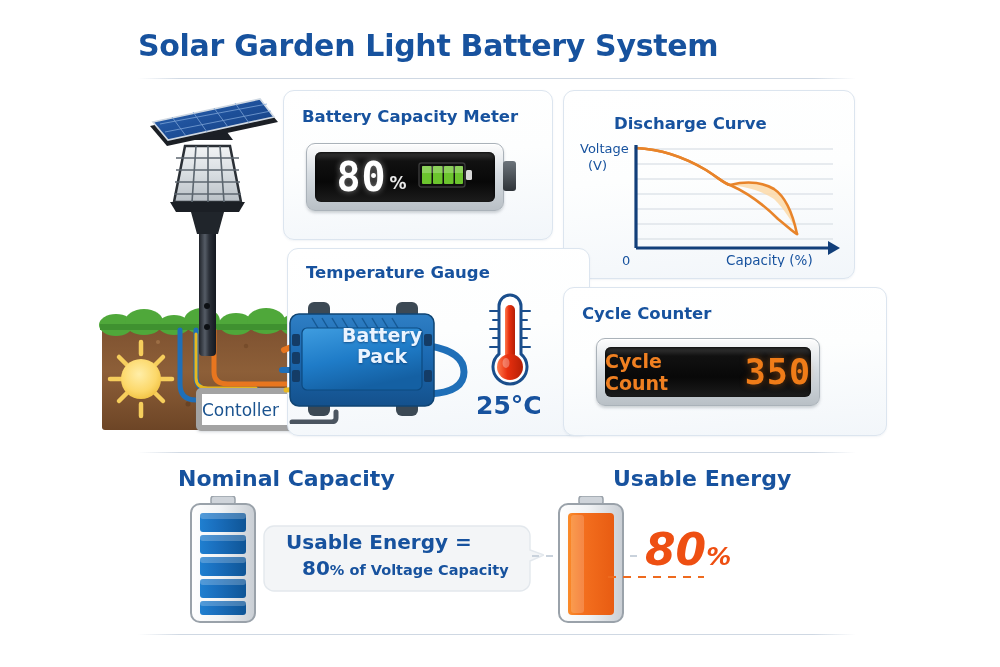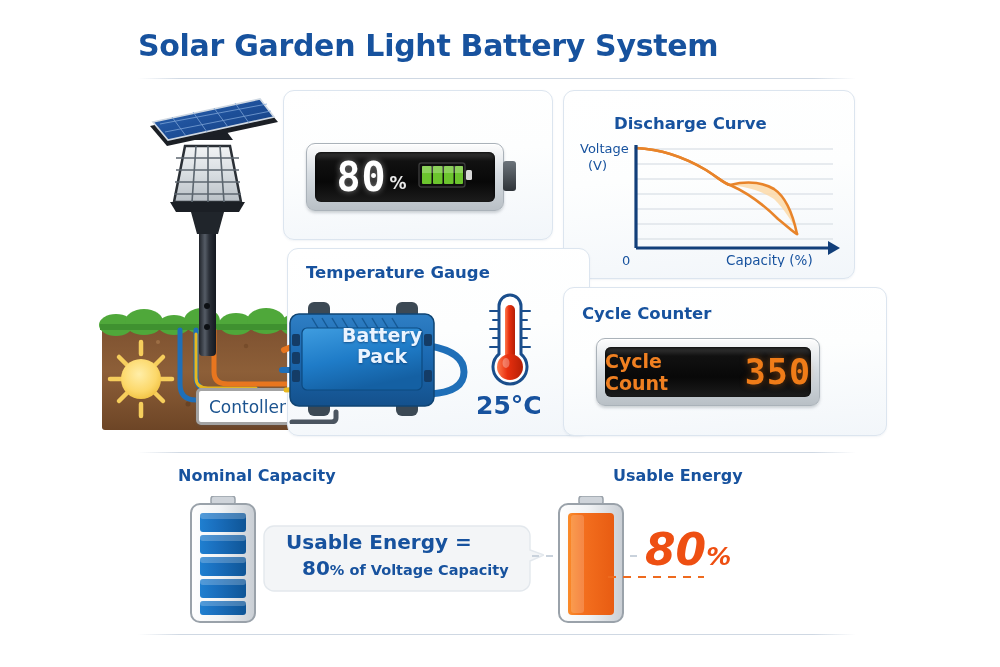--- a/index.html
+++ b/index.html
@@ -107,31 +107,31 @@
     text-align: center; line-height: 1.12;
     text-shadow: 0 1px 2px rgba(0,40,90,0.55);
     white-space: pre-line;
   }
 
   
   #controller-tag {
     position: absolute;
     left: 196px; top: 388px; width: 97px; height: 31px;
     background: #ffffff;
-    border: 3px solid #a3a3a3;
+    border: 6px solid #a3a3a3;
     border-radius: 5px;
     box-shadow: 0 1px 3px rgba(80,95,115,0.25);
-    display: flex; align-items: center; justify-content: center;
+    display: flex; align-items: center; 
     font-size: 17px; color: #1b538f;
   }
 
   
   .section-head {
     position: absolute;
-    font-size: 16px; font-weight: bold; color: #17529e;
+    font-size: 22px; font-weight: bold; color: #17529e;
     white-space: nowrap;
   }
   #nominal-head { left: 178px; top: 466px; }
   #usable-head  { left: 613px; top: 466px; }
 
   #callout {
     position: absolute;
     left: 268px; top: 524px; width: 262px; height: 62px;
   }
   #callout-text {
@@ -273,20 +273,21 @@
       <line x1="69" y1="48" x2="175" y2="27"></line>
     </g>
   </g>
 </svg>
 
 <div id="controller-tag">
   <span>Contoller</span>
 </div>
 
 <div class="abs card" id="card-capacity">
+  <div class="card-title" style="left:18px; top:16px;">Battery Capacity Meter</div>
 
   <div class="meter-shell" style="left:22px; top:52px; width:196px; height:66px;">
     <div class="meter-screen" style="left:8px; top:8px; right:8px; bottom:8px;">
       <span class="seg-digits">80</span>
       <span class="seg-pct">%</span>
       <span class="batt-glyph">
         <svg width="56" height="30" viewBox="0 0 56 30">
           <rect x="1" y="3" width="46" height="24" rx="2.5" fill="#0e0e0e" stroke="#3a3a3a" stroke-width="1.4"></rect>
           <rect x="48" y="10" width="6" height="10" rx="1.5" fill="#d8d8d8"></rect>
           <g fill="#6cc42e">

